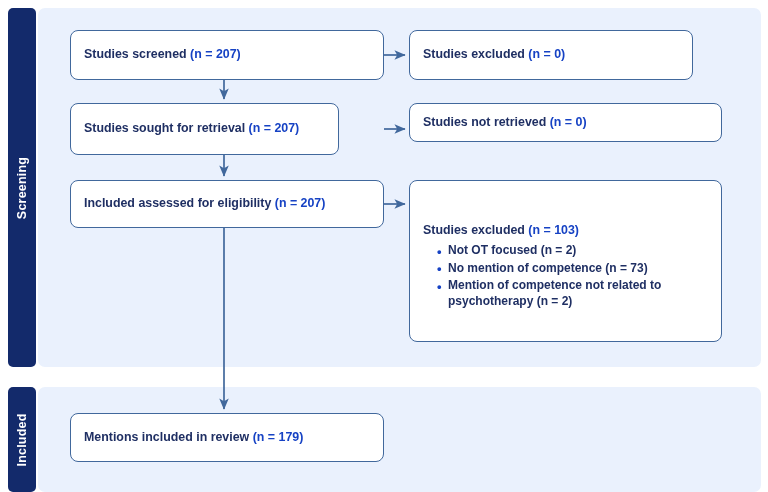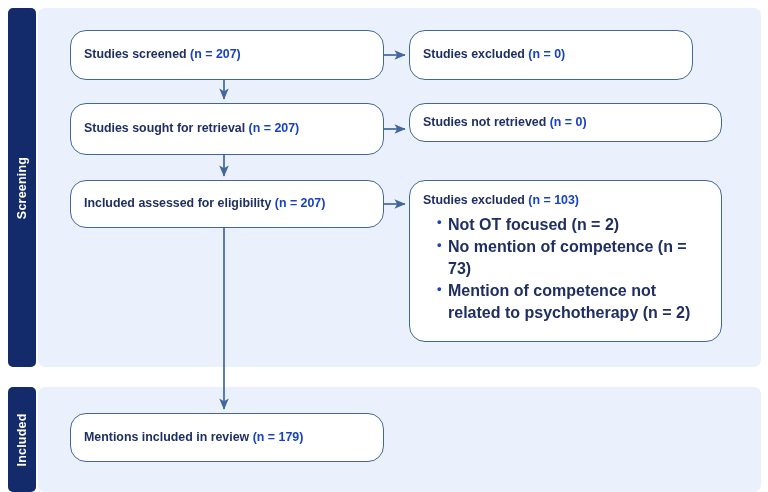--- a/index.html
+++ b/index.html
@@ -72,27 +72,27 @@
     color: #ffffff;
     font-weight: bold;
     font-family: "Liberation Sans", sans-serif;
   }
 
   
   .flow-box {
     position: absolute;
     background: #ffffff;
     border: 1.6px solid #41689c;
-    border-radius: 16px;
+    border-radius: 8px;
     box-sizing: border-box;
     display: flex;
     align-items: center;
   }
   .flow-box.top-align {
-    align-items: flex-start;
+    align-items: center;
   }
   .box-content {
     padding: 0 13px;
     width: 100%;
     box-sizing: border-box;
   }
   .flow-box.top-align .box-content {
     padding-top: 12px;
   }
 
@@ -109,41 +109,41 @@
   }
 
   
   .reason-list {
     list-style: none;
     margin: 5px 0 0 0;
     padding: 0 0 0 14px;
   }
   .reason-list li {
     position: relative;
-    font-size: 16px;
+    font-size: 12px;
     color: #1f2f63;
     font-weight: 600;
     line-height: 1.33;
     margin-bottom: 1.5px;
     padding-left: 11px;
     font-family: "Liberation Sans", sans-serif;
   }
   .reason-list li::before {
     content: "\2022";
     position: absolute;
     left: 0;
     top: -0.5px;
     color: #1642c4;
     font-size: 13px;
     line-height: 1.33;
   }
 
   
   #box-screened            { left: 70px;  top: 30px;  width: 314px; height: 50px; }
-  #box-sought              { left: 70px;  top: 103px; width: 314px; height: 52px; }
+  #box-sought              { left: 70px;  top: 103px; width: 269px; height: 52px; }
   #box-assessed            { left: 70px;  top: 180px; width: 314px; height: 48px; }
   #box-included            { left: 70px;  top: 413px; width: 314px; height: 49px; }
   #box-excluded-0          { left: 409px; top: 30px;  width: 284px; height: 50px; }
   #box-not-retrieved       { left: 409px; top: 103px; width: 313px; height: 39px; }
   #box-excluded-reasons    { left: 409px; top: 180px; width: 313px; height: 162px; }
 
   
   #connectors {
     position: absolute;
     left: 0; top: 0;

